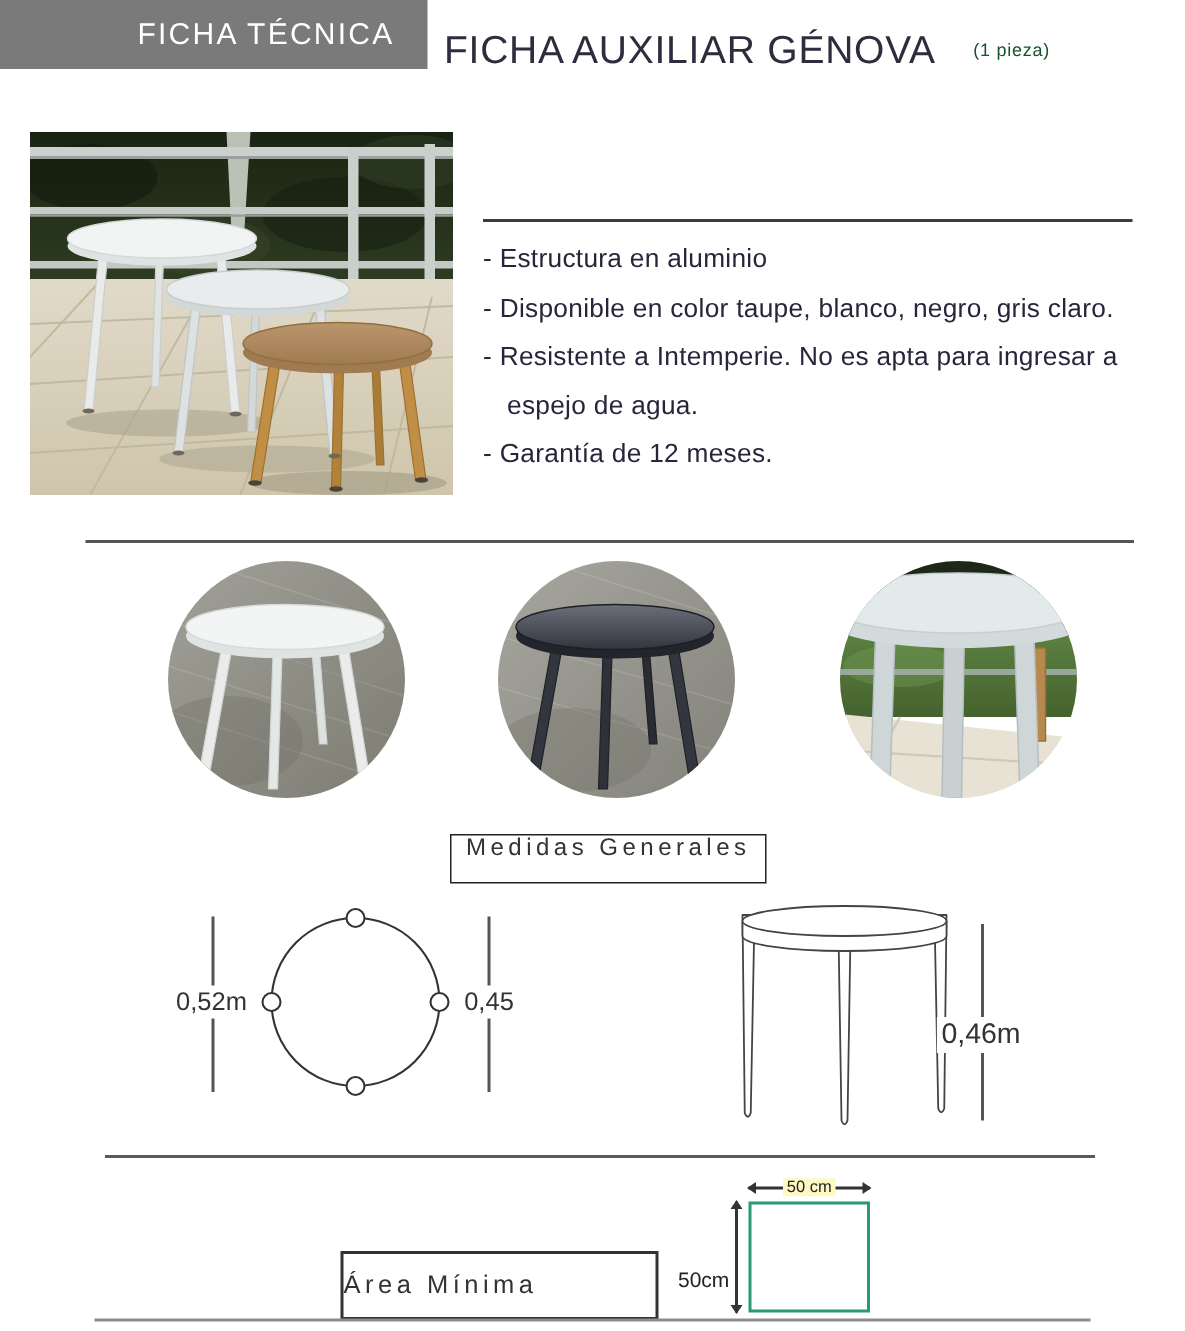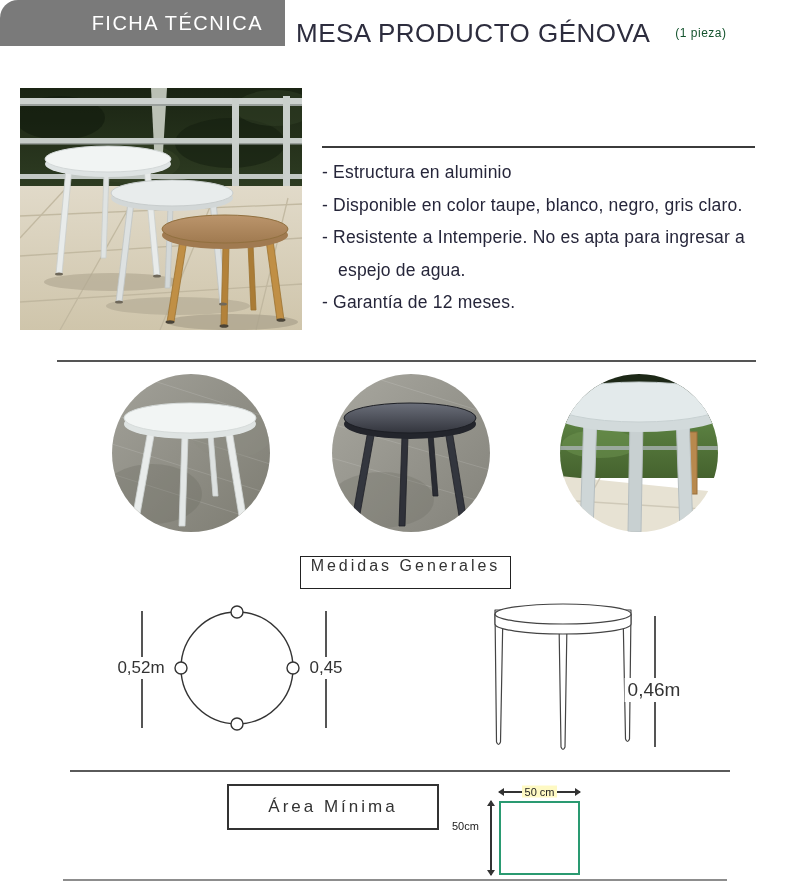--- a/index.html
+++ b/index.html
@@ -1,20 +1,20 @@
 <!DOCTYPE html>
 <html><head>
 <meta charset="utf-8">
 <style>
   * { margin:0; padding:0; box-sizing:border-box; }
   html,body { background:#ffffff; }
   body { font-family:"Liberation Sans", sans-serif; }
   .page {
     position:relative; width:790px; height:887px; background:#fff;
-    overflow:hidden; margin:0 auto;border-radius:18px;
+    overflow:hidden; margin:0 auto;
   }
   .abs { position:absolute; }
 
   
   .badge-bar {
     left:0; top:10; width:285px; height:46px; background:#7a7a7a;
     display:flex; align-items:center; justify-content:flex-end; padding-right:22px;
   }
   .badge-bar span {
     color:#fff; font-size:20px; letter-spacing:1.5px; font-weight:400;
@@ -65,50 +65,50 @@
   }
   .lbl-039 { left:141px; top:668px; }
   .lbl-045 { left:326px; top:668px; }
   .lbl-046 { left:654px; top:690px; font-size:19px; }
 
   .topview  { left:170px; top:601px; width:134px; height:134px; }
   .sideview { left:488px; top:598px; width:150px; height:157px; }
 
   
   .area-box {
-    left:227px; top:784px; width:212px; height:46px; border:2px solid #333;
-    display:flex; align-items:center; justify-content:center;
+    left:227px; top:834px; width:212px; height:46px; border:2px solid #333;
+    display:flex; align-items:center; justify-content:flex-start;
     color:#333; font-size:17px; letter-spacing:3px; white-space:nowrap;
   }
   .green-square { left:499px; top:801px; width:81px; height:74px; border:2px solid #2a9a71; background:#fff; }
 
   .dim-h { left:499px; top:787px; width:81px; height:9px; }
   .dim-h .line { position:absolute; left:0; right:0; top:4px; height:1.5px; background:#333; }
   .dim-h .arr { position:absolute; top:1px; width:0; height:0; border-top:4px solid transparent; border-bottom:4px solid transparent; }
   .dim-h .arr.l { left:-1px; border-right:6px solid #333; }
   .dim-h .arr.r { right:-1px; border-left:6px solid #333; }
   .dim-h .txt { position:absolute; left:50%; top:50%; transform:translate(-50%,-54%); background:#fef9c3; padding:0 3px; font-size:11px; color:#222; white-space:nowrap; }
 
   .dim-v { left:486px; top:801px; width:9px; height:74px; }
   .dim-v .line { position:absolute; top:0; bottom:0; left:4px; width:1.5px; background:#333; }
   .dim-v .arr { position:absolute; left:1px; width:0; height:0; border-left:4px solid transparent; border-right:4px solid transparent; }
   .dim-v .arr.u { top:-1px; border-bottom:6px solid #333; }
   .dim-v .arr.d { bottom:-1px; border-top:6px solid #333; }
-  .lbl-50v { left:452px; top:820px; width:32px; text-align:left; font-size:11px; color:#222; white-space:nowrap; }
+  .lbl-50v { left:452px; top:845px; width:32px; text-align:left; font-size:14px; color:#222; white-space:nowrap; }
 </style>
 </head>
 <body>
 
 <div class="page">
 
   <div class="abs badge-bar">
     <span>FICHA TÉCNICA</span>
   </div>
   <div class="abs doc-title">
-    <span>MESA PRODUCTO GÉNOVA</span>
+    <span>FICHA AUXILIAR GÉNOVA</span>
     <span class="suffix">(1 pieza)</span>
   </div>
 
   <div class="abs photo-main">
     <svg width="282" height="242" viewBox="0 0 282 242">
       <defs>
         <linearGradient id="hedge" x1="0" y1="0" x2="0" y2="1">
           <stop offset="0" stop-color="#1a2413"></stop>
             <stop offset="1" stop-color="#2e3c22"></stop>
         </linearGradient>

